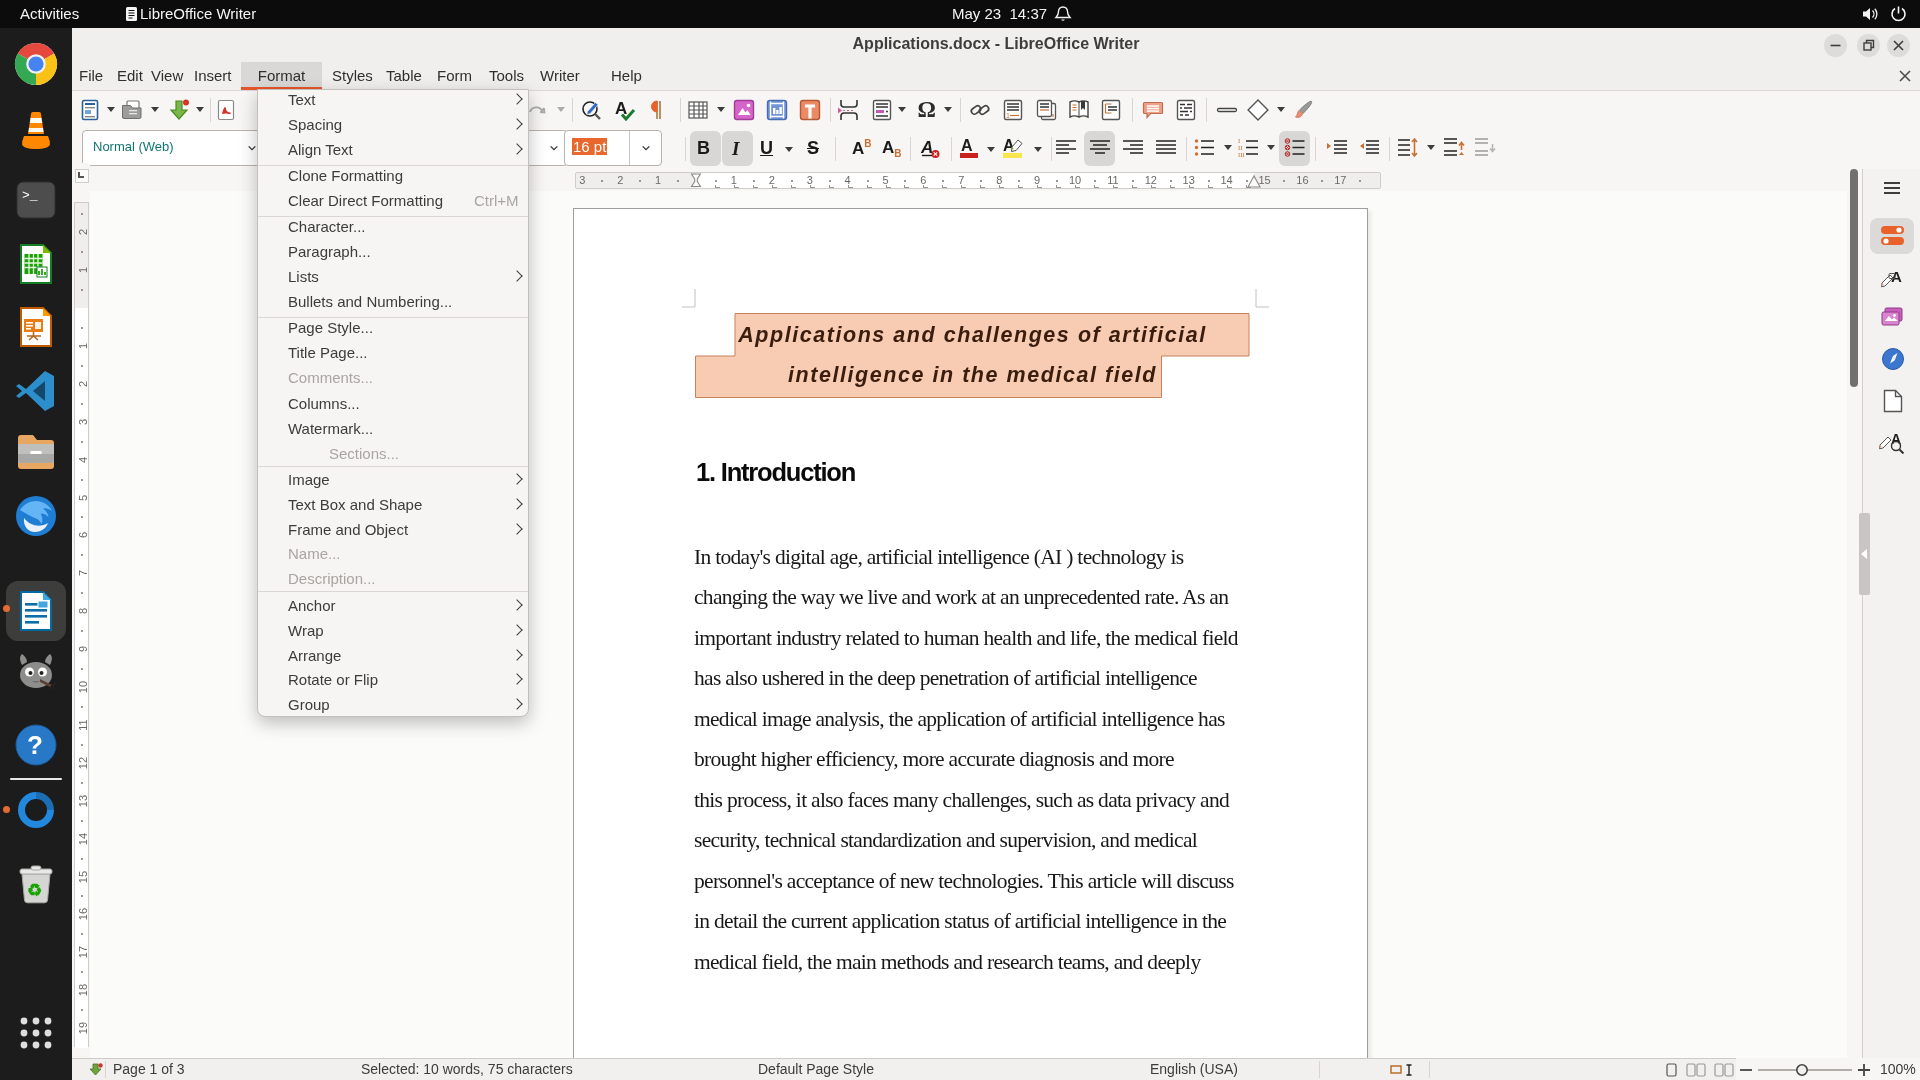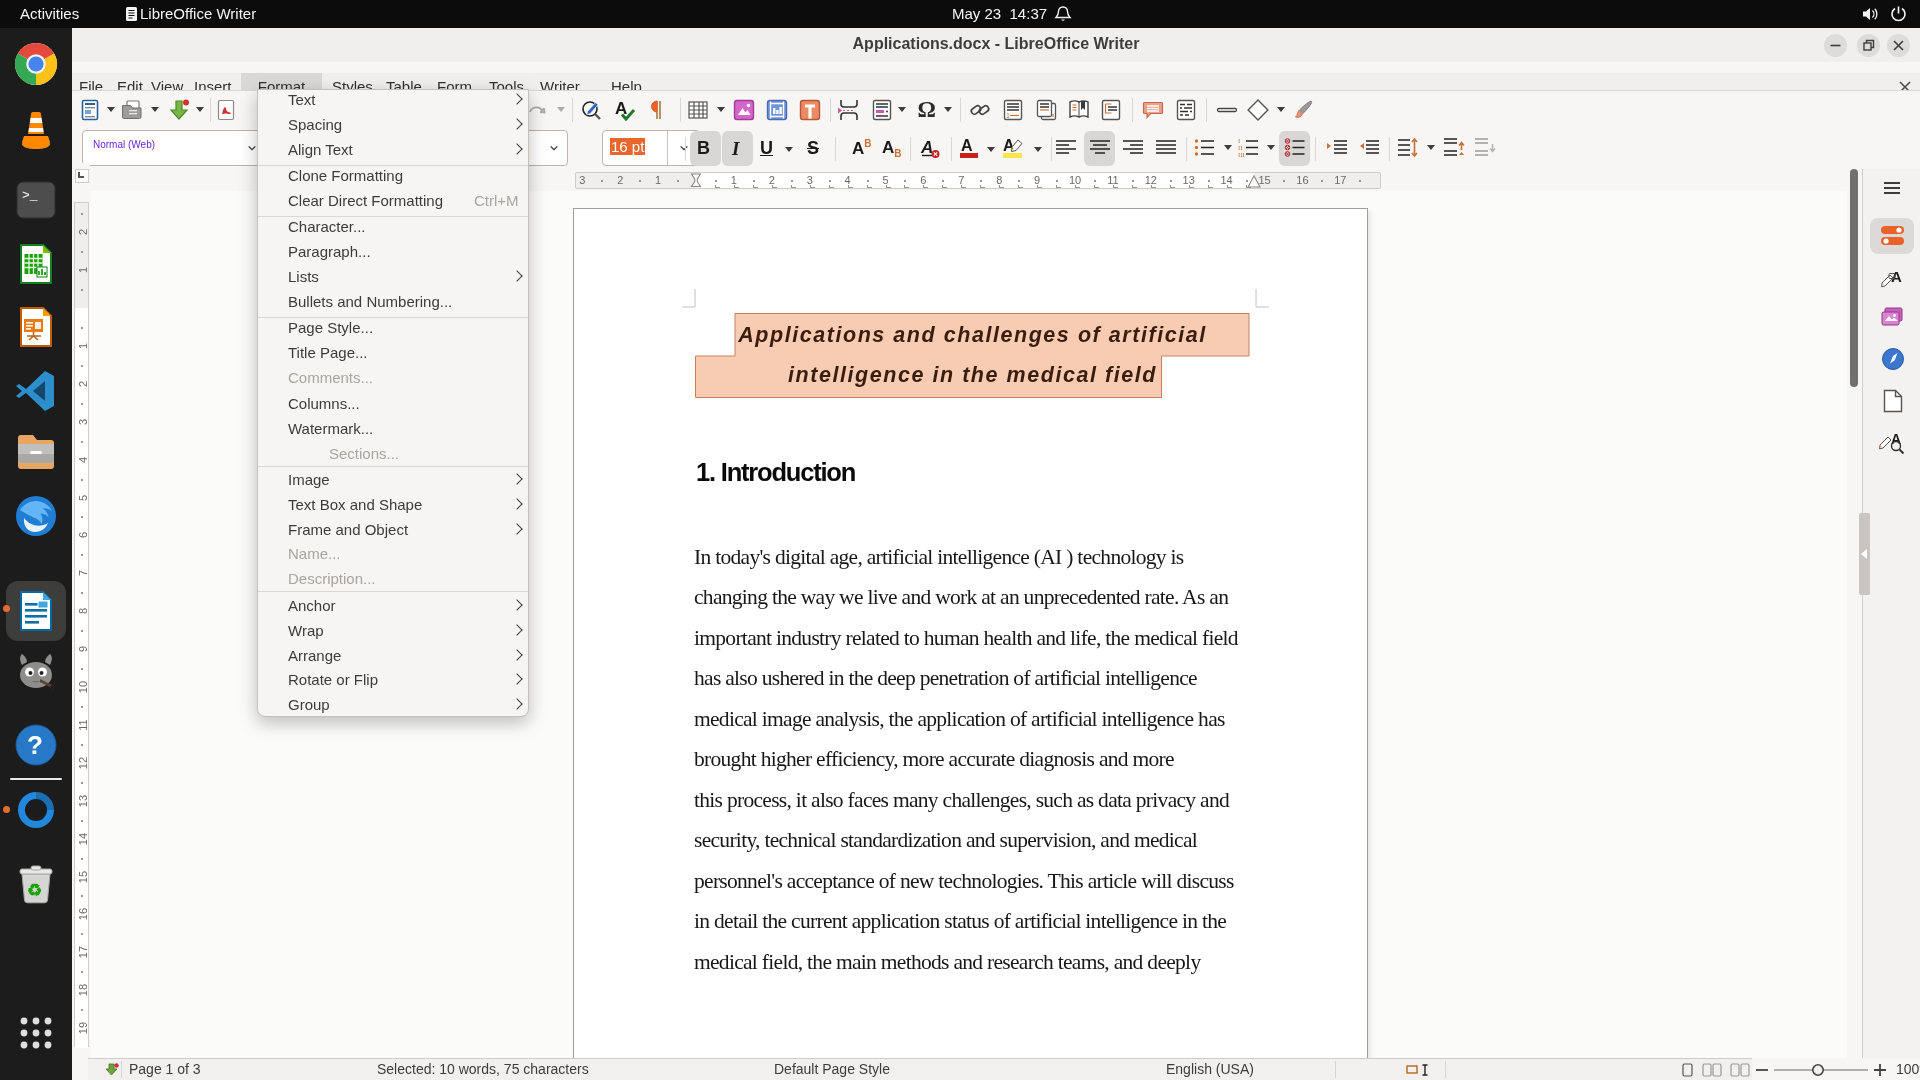--- a/index.html
+++ b/index.html
@@ -15,42 +15,42 @@
   #dock { left:0; top:28px; width:72px; height:1052px; background:#1c1c1c; }
   .dockicon { position:absolute; left:14px; width:44px; height:44px; }
   .ddot { position:absolute; left:3px; width:7px; height:7px; border-radius:50%; background:#e66a33; }
 
   
   #win { left:72px; top:28px; width:1848px; height:1052px; background:#f7f6f4; }
   #titlebar { left:0; top:0; width:1848px; height:34px; background:#f0efed; }
   #title { position:absolute; top:7px; left:0; width:1848px; text-align:center; font-weight:bold; font-size:16px; color:#3d3d3d; }
   .winbtn { position:absolute; top:6px; width:23px; height:23px; border-radius:50%; background:#dedcda; color:#3d3d3d; }
 
-  #menubar { left:0; top:45px; width:1848px; height:28px; background:#f0efed; }
+  #menubar { left:0; top:34px; width:1848px; height:28px; background:#f0efed; }
   .mitem { position:absolute; top:0; height:28px; line-height:27px; font-size:15px; color:#2f2f2f; padding:0 9px; }
   #menubar .active { background:#dad8d6; border-bottom:3px solid #e8552b; }
 
   #toolbar { left:0; top:62px; width:1848px; height:39px; background:#f7f6f4; border-top:1px solid #dbd8d5; }
   #formatbar { left:0; top:101px; width:1848px; height:40px; background:#f7f6f4; }
   #rulerrow { left:0; top:141px; width:1848px; height:22px; background:#f7f6f4; }
 
   .sep { position:absolute; top:7px; width:1px; height:24px; background:#d8d5d2; }
   .ticon { position:absolute; width:24px; height:24px; top:7px; }
   .darr { position:absolute; top:16px; width:0; height:0; border-left:4px solid transparent; border-right:4px solid transparent; border-top:5px solid #3c3c3c; }
 
   
   .combo { position:absolute; top:1px; height:36px; background:#fff; border:1px solid #b9b4ae; border-radius:4px; }
   .combo .chev { position:absolute; top:12px; width:10px; height:10px; }
 
   
   #canvas { left:18px; top:163px; width:1757px; height:867px; background:#fbfbfa; overflow:hidden; }
   #page { position:absolute; left:483px; top:17px; width:795px; height:1200px; background:#fff; border:1px solid #9e9e9e; box-shadow:3px 3px 4px rgba(0,0,0,0.08); }
 
   
-  #statusbar { left:16px; top:1030px; width:1664px; height:22px; background:#f1f0ee; border-top:1px solid #cecbc8; font-size:14px; color:#3c3c3c; }
+  #statusbar { left:0; top:1030px; width:1664px; height:22px; background:#f1f0ee; border-top:1px solid #cecbc8; font-size:14px; color:#3c3c3c; }
   #statusbar .s { position:absolute; top:2px; }
 
   
   #sidebar { left:1790px; top:141px; width:58px; height:889px; z-index:4; background:#f3f2f0; border-left:1px solid #d2cfcc; }
 
   
   #fmenu { left:257px; top:89px; width:272px; height:628px; background:#f6f5f3; border:1px solid #c4bfba; border-radius:0 0 8px 8px; box-shadow:0 6px 18px rgba(0,0,0,0.25); z-index:50; }
   .mi { position:absolute; left:30px; font-size:15px; color:#3c3c3c; }
   .mi.dis { color:#a9a5a0; }
   .mi .sc { position:absolute; }
@@ -373,31 +373,31 @@
           <rect x="5" y="5" width="14" height="14" fill="#fff" stroke="#555" stroke-width="1.4" transform="rotate(45 12 12)"></rect>
         </svg>
       <div class="darr" style="left:1205px;"></div>
       <svg class="ticon" style="left:1219px;" width="24" height="24" viewBox="0 0 24 24">
           <path d="M20.5 3.5 c1.5 1.5 -6 9.5 -8.5 12 l-3.5 -3.5 c2.5 -2.5 10.5 -10 12 -8.5 z" fill="#9a9a98" stroke="#6e6e6c" stroke-width="0.8"></path>
           <path d="M8 12.5 c-2 2 -1 4.5 -3.5 6.5 c2.5 1 5.5 .5 7 -3z" fill="#ed9277" stroke="#c3664a" stroke-width="0.8"></path>
         </svg>
     </div>
     <div id="formatbar" class="abs">
       <div class="combo" style="left:10px;width:180px;">
-        <span style="position:absolute;left:10px;top:8px;font-size:10px;color:#6d28d9;">Normal (Web)</span>
+        <span style="position:absolute;left:10px;top:8px;font-size:13px;color:#0f766e;">Normal (Web)</span>
         <svg class="chev" style="left:164px;" width="12" height="12" viewBox="0 0 12 12">
             <path d="M2 4 l4 4 4 -4" fill="none" stroke="#333" stroke-width="1.5"></path>
           </svg>
       </div>
       <div class="combo" style="left:186px;width:310px;">
         <svg class="chev" style="left:290px;" width="12" height="12" viewBox="0 0 12 12">
             <path d="M2 4 l4 4 4 -4" fill="none" stroke="#333" stroke-width="1.5"></path>
           </svg>
       </div>
-      <div class="combo" style="left:530px;width:98px;">
+      <div class="combo" style="left:492px;width:98px;">
         <span style="position:absolute;left:7px;top:7px;font-size:15px;color:#fff;background:#e8672c;padding:0 1px;">16 pt</span>
         <div style="position:absolute;left:64px;top:0;width:1px;height:34px;background:#c9c4be;"></div>
         <svg class="chev" style="left:76px;" width="12" height="12" viewBox="0 0 12 12">
             <path d="M2 4 l4 4 4 -4" fill="none" stroke="#333" stroke-width="1.5"></path>
           </svg>
       </div>
       <div class="sep" style="left:613px;top:8px;"></div>
       <div class="pressbox" style="left:618px;"></div>
       <span class="fmt" style="left:625px;font-weight:bold;font-size:18px;">B</span>
       <div class="pressbox" style="left:650px;"></div>

